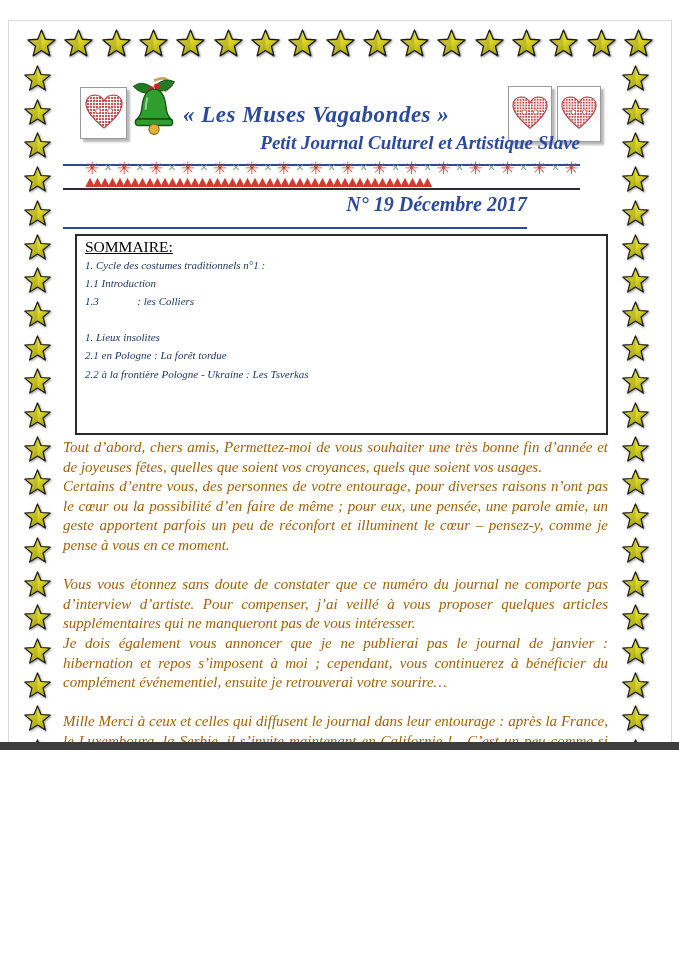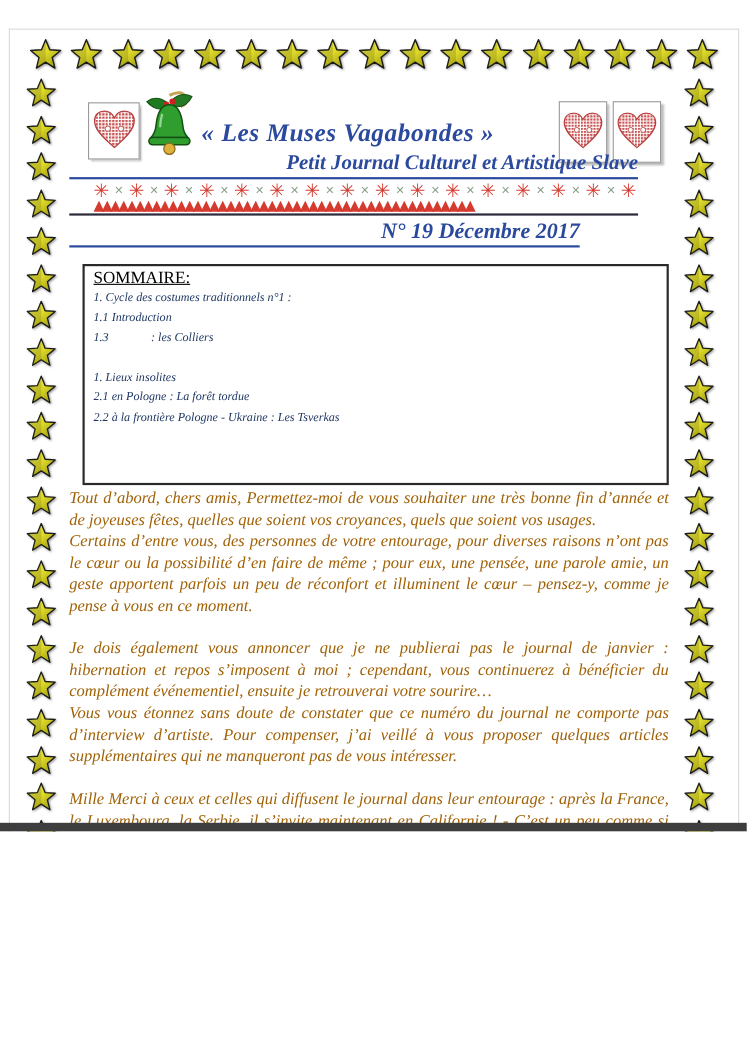--- a/index.html
+++ b/index.html
@@ -1,18 +1,18 @@
 <!DOCTYPE html>
 <html lang="fr"><head>
 <meta charset="utf-8">
 <style>
   * { box-sizing: border-box; }
   html,body { margin:0; padding:0; background:#ffffff; }
   .page {
-    position:relative; width:679px; height:748px; margin:8px auto;
+    position:relative; width:679px; height:748px; margin:2px auto;
     background:#ffffff; overflow:hidden;
     font-family:"Liberation Serif", serif;
   }
 
   
   .edge { position:absolute; background:#d9d9d9; }
   .edge.top { left:8px; top:18px; width:664px; height:1px; }
   .edge.left { left:8px; top:18px; width:1px; height:939px; }
   .edge.right { left:671px; top:18px; width:1px; height:939px; }
   .bottom-bar { position:absolute; left:0; bottom:0; width:679px; height:8px; background:#3e3e3e; }
@@ -42,37 +42,37 @@
   .bell-header { position:absolute; left:126px; top:68px; width:56px; height:70px; }
 
   .page-title {
     position:absolute; left:183px; top:100px;
     font-size:23px; font-weight:bold; font-style:italic;
     color:#2b4a9e; letter-spacing:.5px; white-space:nowrap;
   }
   .subtitle-row {
     position:absolute; left:63px; top:130px; width:517px;
     text-align:right; font-size:19px; font-weight:bold; font-style:italic;
-    color:#2b4a9e; border-bottom:2px solid #2b4a9e; padding-bottom:1px;
+    color:#2b4a9e; border-bottom:2px solid #2b4a9e; padding-bottom:10px;
     white-space:nowrap;
   }
   .band { position:absolute; left:85px; top:158px; width:494px; height:27px; overflow:hidden; }
   .band-row1 { display:flex; justify-content:space-between; align-items:center; height:16px; }
   .m-red { color:#d63a2f; font-size:17px; line-height:16px; font-family:"DejaVu Sans",sans-serif; }
   .m-x { color:#8aa08a; font-size:10px; line-height:16px; font-family:"DejaVu Sans",sans-serif; }
   .band-row2 {
     height:11px; overflow:hidden; color:#d63a2f; font-size:13px; line-height:11px;
     letter-spacing:-2.5px; font-family:"DejaVu Sans",sans-serif; white-space:nowrap;
   }
   .band-rule { position:absolute; left:63px; top:186px; width:517px; height:2px; background:#2a2a3a; }
 
   .issue-row {
     position:absolute; left:63px; top:191px; width:464px;
     text-align:right; font-size:20px; font-weight:bold; font-style:italic;
-    color:#2b4a9e; border-bottom:2.5px solid #2b4a9e; padding-bottom:1px;
+    color:#2b4a9e; border-bottom:2.5px solid #2b4a9e; padding-bottom:11px;
     white-space:nowrap;
   }
 
   
   .sommaire {
     position:absolute; left:75px; top:232px; width:533px; height:201px;
     border:2px solid #2a2a2a; padding:2px 8px 0 8px;
   }
   .som-heading {
     color:#000000; font-size:15.5px; text-decoration:underline;
@@ -471,22 +471,22 @@
         <div class="som-line">2.1 en Pologne : La forêt tordue</div>
         <div class="som-line">2.2 à la frontière Pologne - Ukraine : Les Tsverkas</div>
         <div class="som-line"></div>
       </div>
   </div>
 
   <div class="body-text">
       <div class="para">Tout d’abord, chers amis, Permettez-moi de vous souhaiter une très bonne fin d’année et de joyeuses fêtes, quelles que soient vos croyances, quels que soient vos usages.</div>
       <div class="para">Certains d’entre vous, des personnes de votre entourage, pour diverses raisons n’ont pas le cœur ou la possibilité d’en faire de même ; pour eux, une pensée, une parole amie, un geste apportent parfois un peu de réconfort et illuminent le cœur – pensez-y, comme je pense à vous en ce moment.</div>
       <div class="para"></div>
+      <div class="para">Vous vous étonnez sans doute de constater que ce numéro du journal ne comporte pas d’interview d’artiste. Pour compenser, j’ai veillé à vous proposer quelques articles supplémentaires qui ne manqueront pas de vous intéresser.</div>
       <div class="para">Je dois également vous annoncer que je ne publierai pas le journal de janvier : hibernation et repos s’imposent à moi ; cependant, vous continuerez à bénéficier du complément événementiel, ensuite je retrouverai votre sourire…</div>
-      <div class="para">Vous vous étonnez sans doute de constater que ce numéro du journal ne comporte pas d’interview d’artiste. Pour compenser, j’ai veillé à vous proposer quelques articles supplémentaires qui ne manqueront pas de vous intéresser.</div>
       <div class="para"></div>
       <div class="para">Mille Merci à ceux et celles qui diffusent le journal dans leur entourage : après la France, le Luxembourg, la Serbie, il s’invite maintenant en Californie ! - C’est un peu comme si un fil invisible nous reliait tous et je ne peux que m’en réjouir ! A toutes et tous, encore une fois « Bonne lecture et Joyeuses fêtes !!! »</div>
     </div>
 
   <div class="signature">
     <span class="sig-name">Anne Wuidar</span>
     <svg class="bell-sig" viewBox="0 0 60 68">
         <use href="#bell-shape"></use>
       </svg>
     <span class="sig-paren">( </span>

